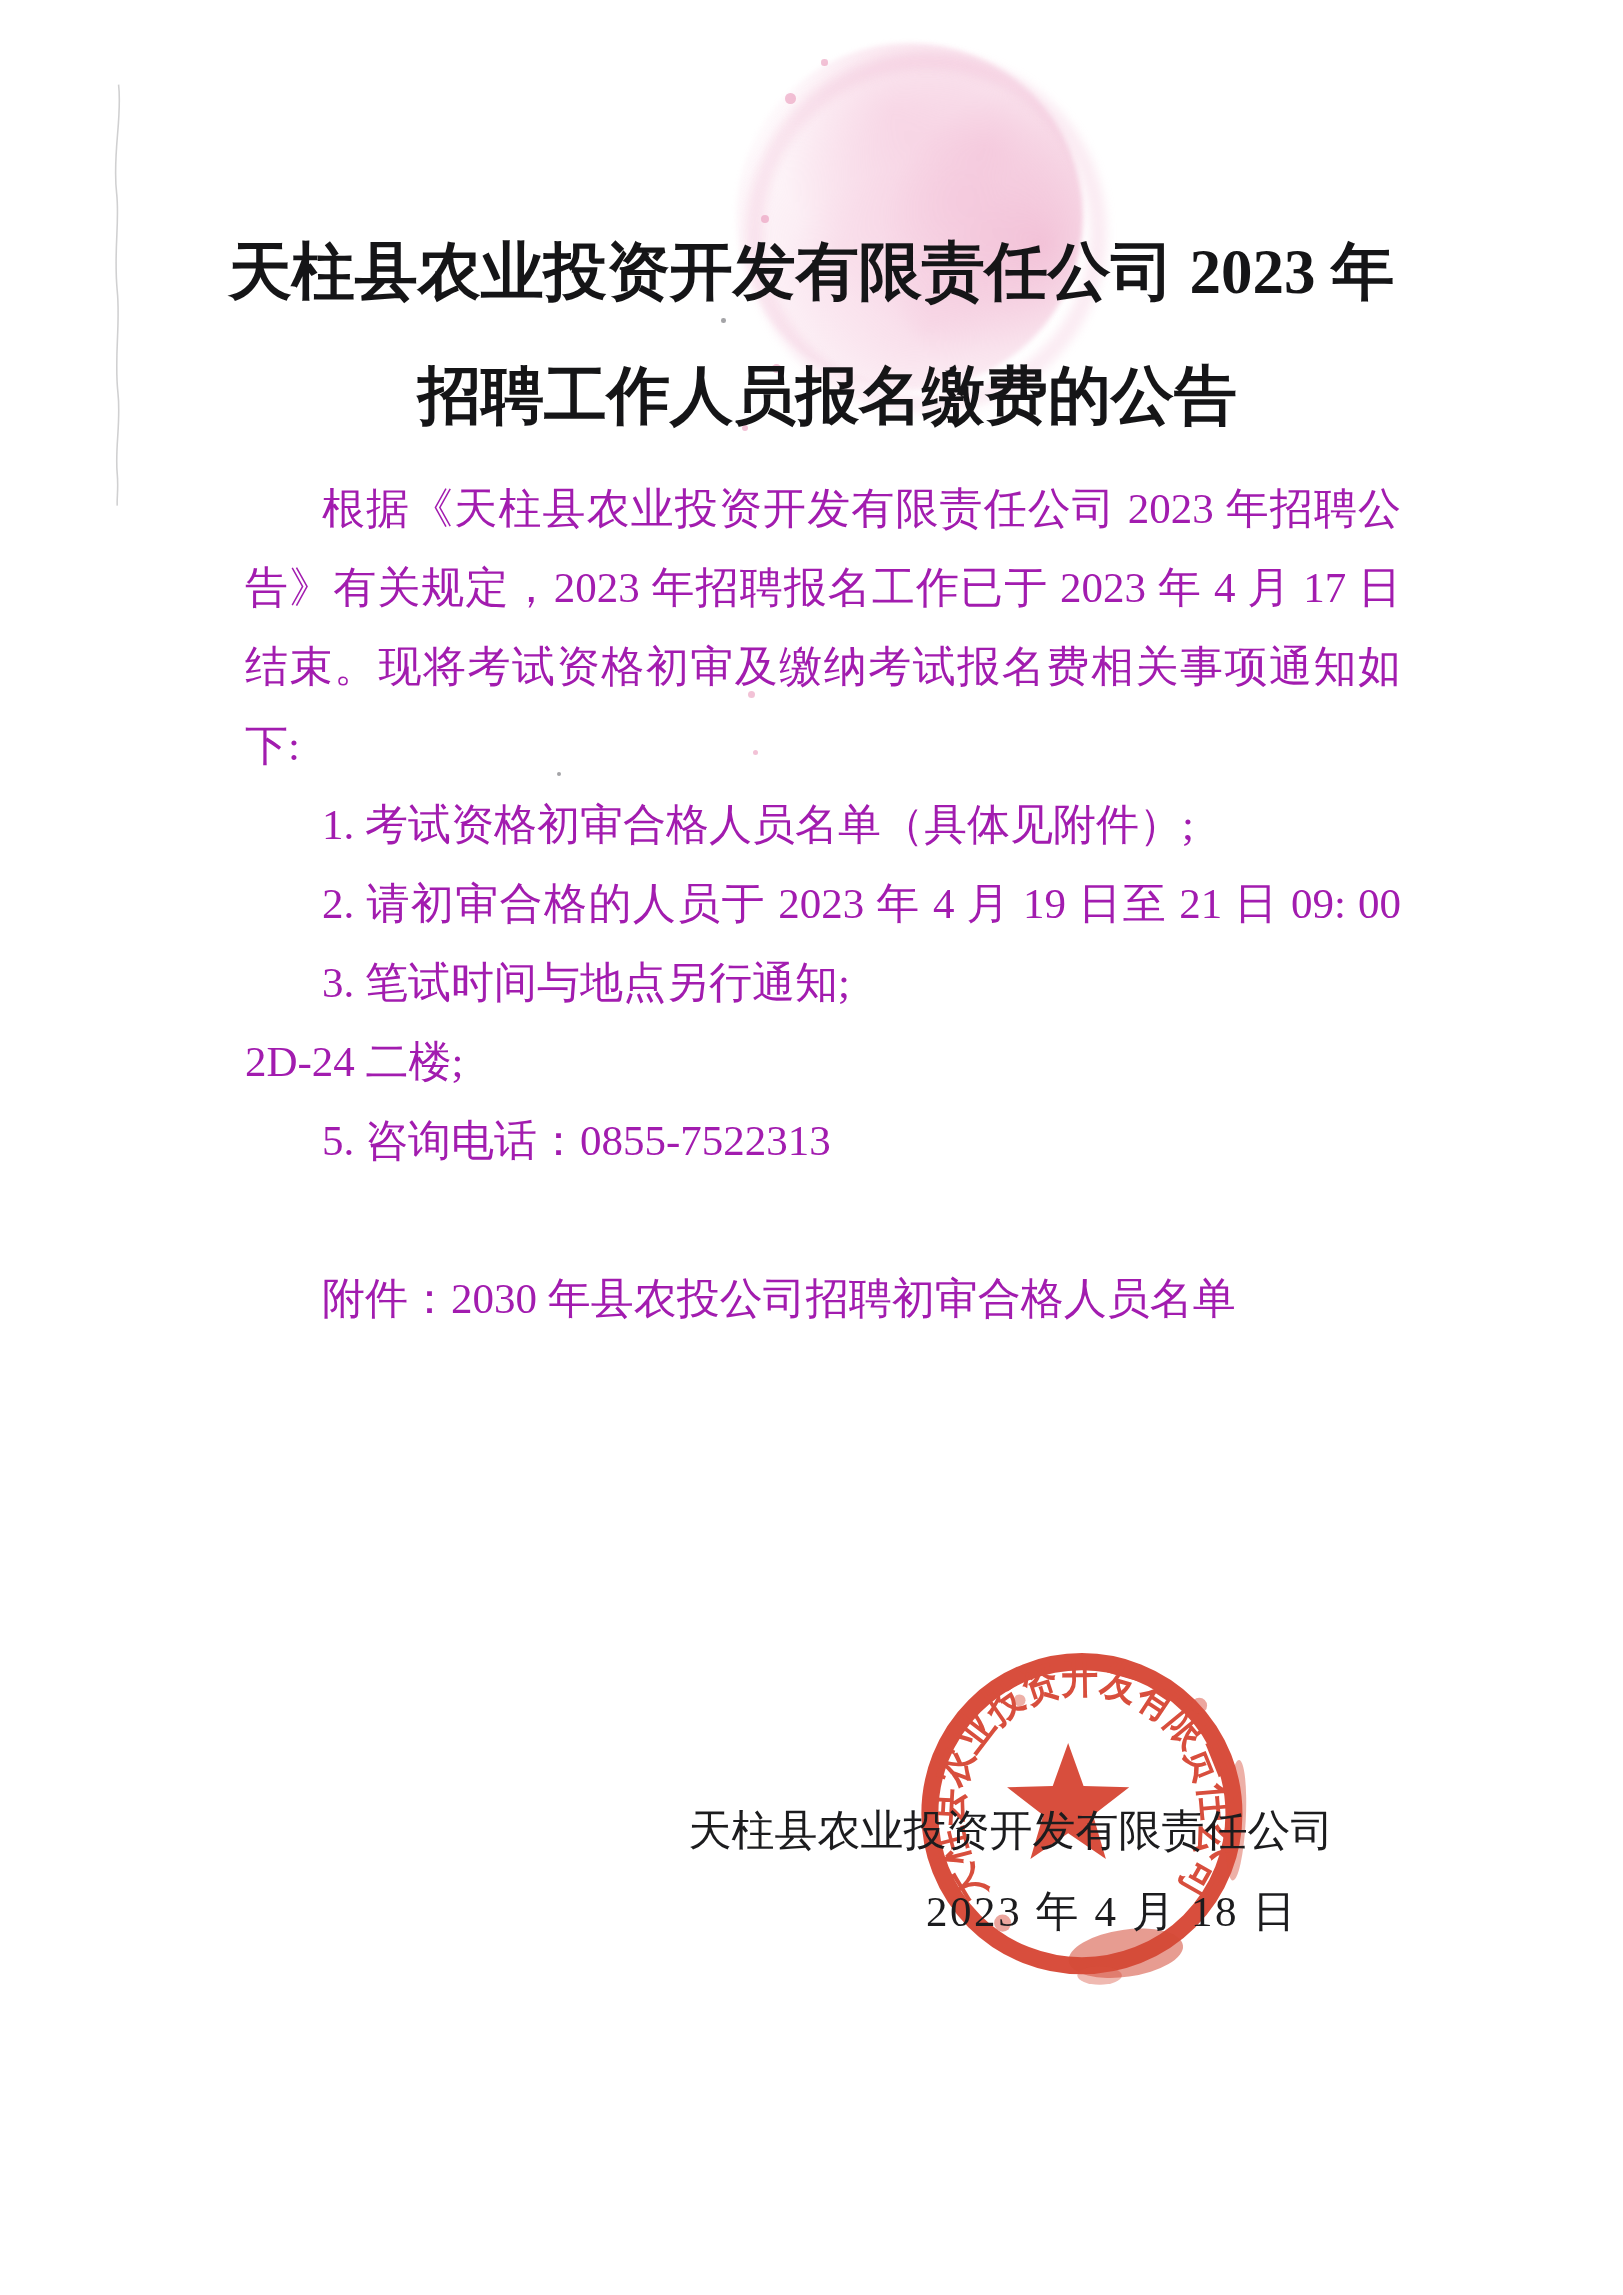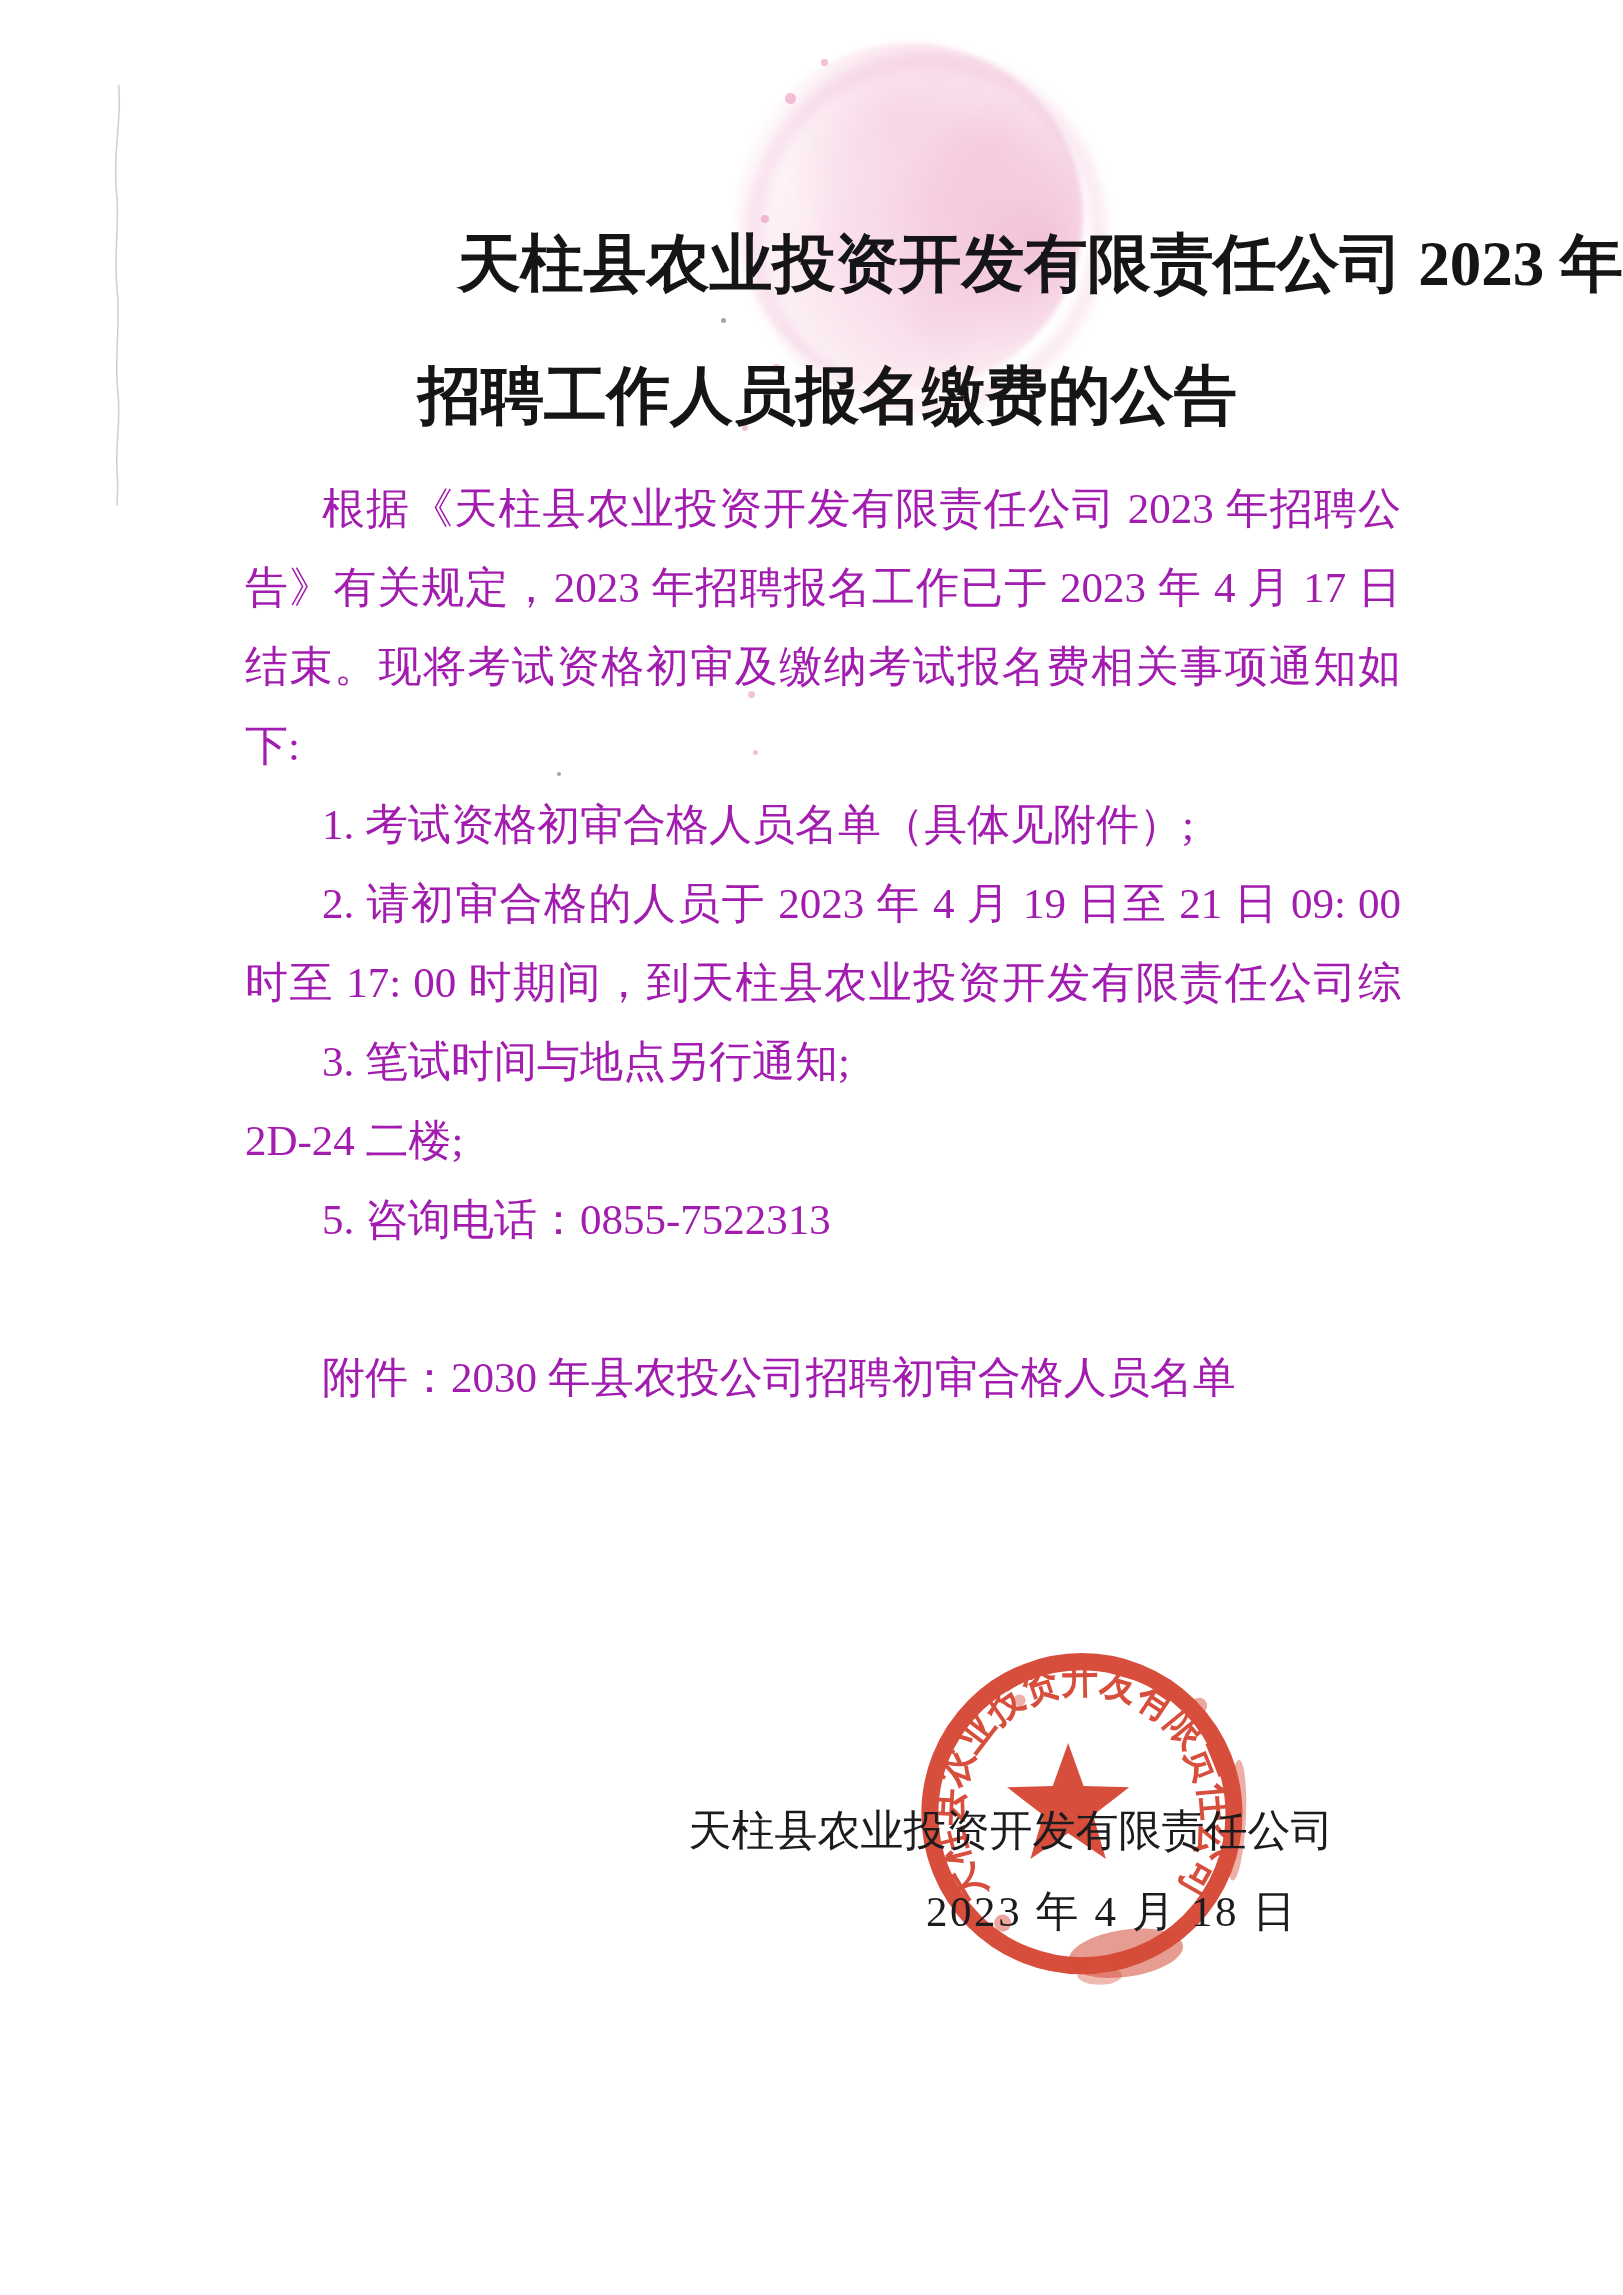--- a/index.html
+++ b/index.html
@@ -32,21 +32,21 @@
   
   .crease{position:absolute;left:108px;top:82px;}
   
   .title-line{
     position:absolute;left:0;width:1623px;
     text-align:center;
     font-size:63px;font-weight:bold;color:#151517;
     line-height:68px;white-space:nowrap;
     font-family:"Liberation Serif", serif;
   }
-  #title1{top:230px;text-align:right;}
+  #title1{top:238px;}
   #title2{top:362px;padding-left:16px;}
   
   .body-text{
     position:absolute;left:245px;top:469px;width:1156px;
     font-size:43px;color:#a21caf;
     font-family:"Liberation Serif", serif;
   }
   .ln{height:79px;line-height:79px;text-align:justify;text-align-last:left;text-justify:inter-character;}
   .ln.just{text-align-last:justify;}
   .ln.ind{text-indent:77px;}
@@ -89,21 +89,20 @@
   <div class="title-line" id="title1">天柱县农业投资开发有限责任公司 2023 年</div>
   <div class="title-line" id="title2">招聘工作人员报名缴费的公告</div>
 
   <div class="body-text">
     <div class="ln ind just">根据《天柱县农业投资开发有限责任公司 2023 年招聘公</div>
     <div class="ln just">告》有关规定，2023 年招聘报名工作已于 2023 年 4 月 17 日</div>
     <div class="ln just">结束。现将考试资格初审及缴纳考试报名费相关事项通知如</div>
     <div class="ln">下:</div>
     <div class="ln ind">1. 考试资格初审合格人员名单（具体见附件）;</div>
     <div class="ln ind just">2. 请初审合格的人员于 2023 年 4 月 19 日至 21 日 09: 00</div>
-    <div class="ln just">时至 17: 00 时期间，到天柱县农业投资开发有限责任公司综</div>
     <div class="ln ind">3. 笔试时间与地点另行通知;</div>
     <div class="ln">2D-24 二楼;</div>
     <div class="ln ind">5. 咨询电话：0855-7522313</div>
     <div class="ln"></div>
     <div class="ln ind">附件：2030 年县农投公司招聘初审合格人员名单</div>
   </div>
 
   <svg id="seal" width="367" height="367" viewBox="0 0 560 560">
     <defs>
       <path id="sealArc" d="M 130.5,384.6 A 186,186 0 1 1 415.5,384.6" fill="none"></path>

